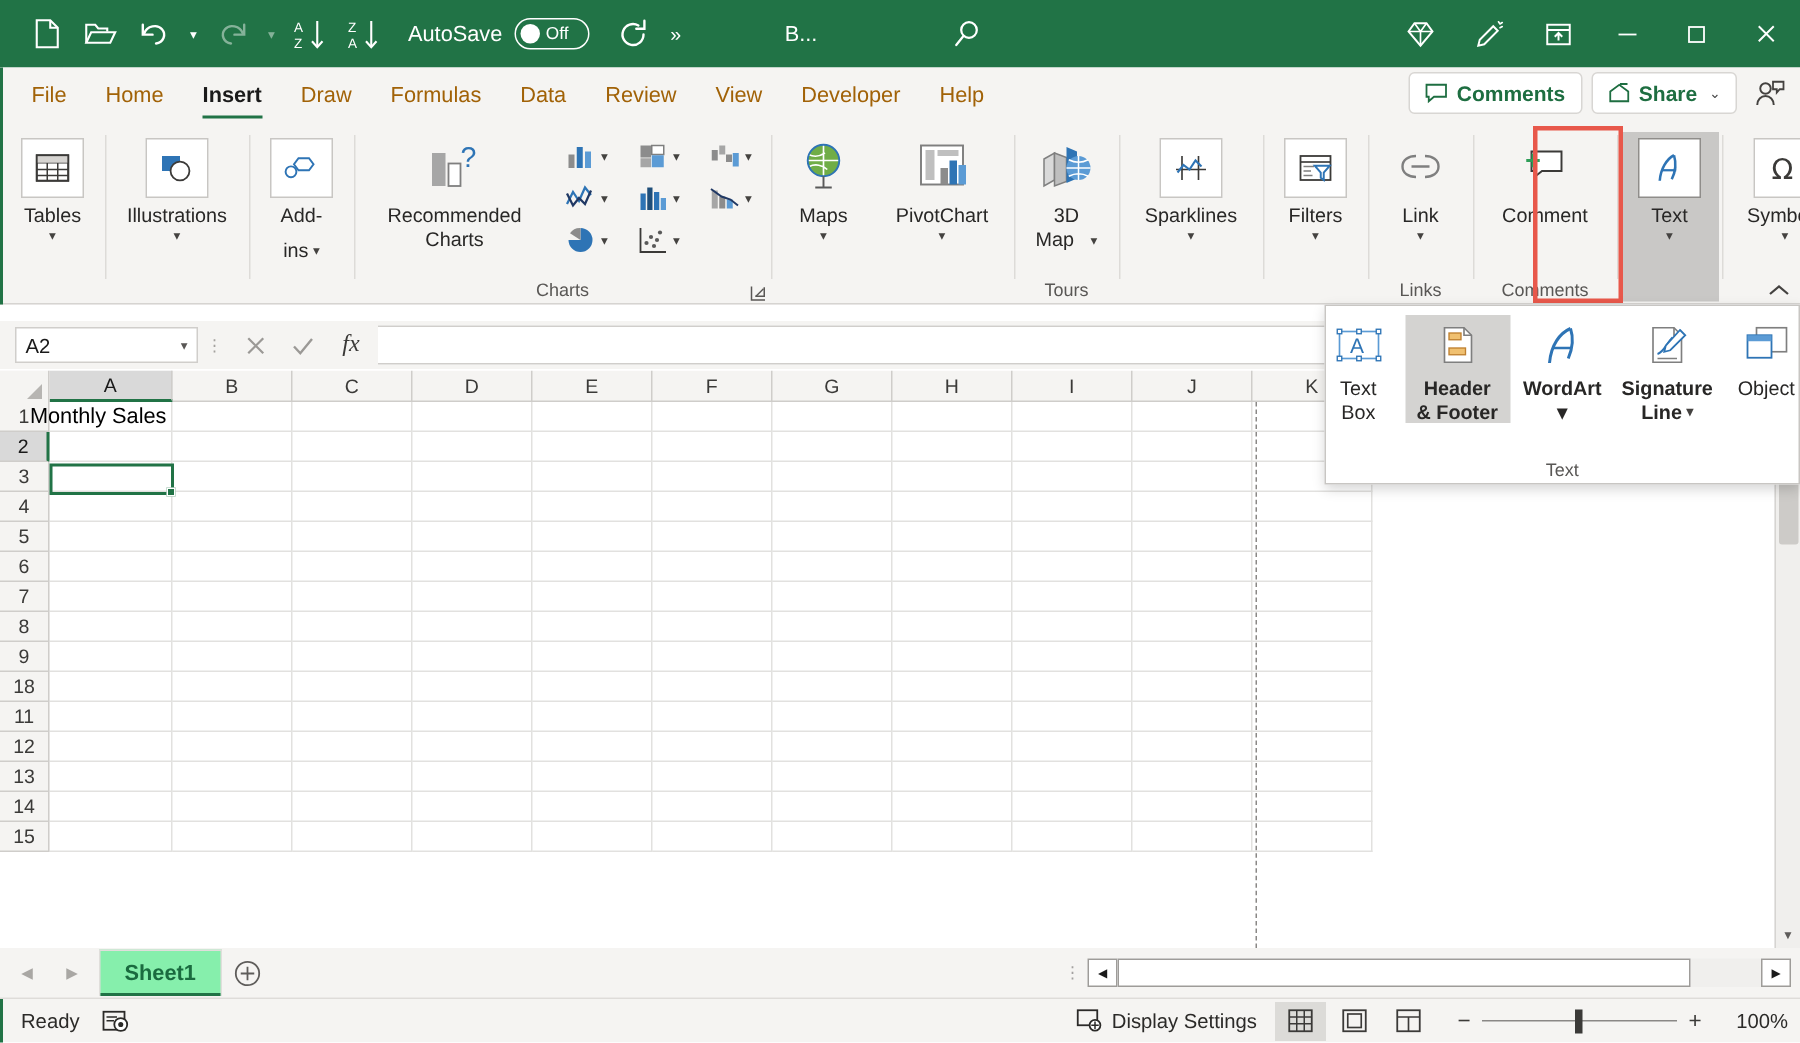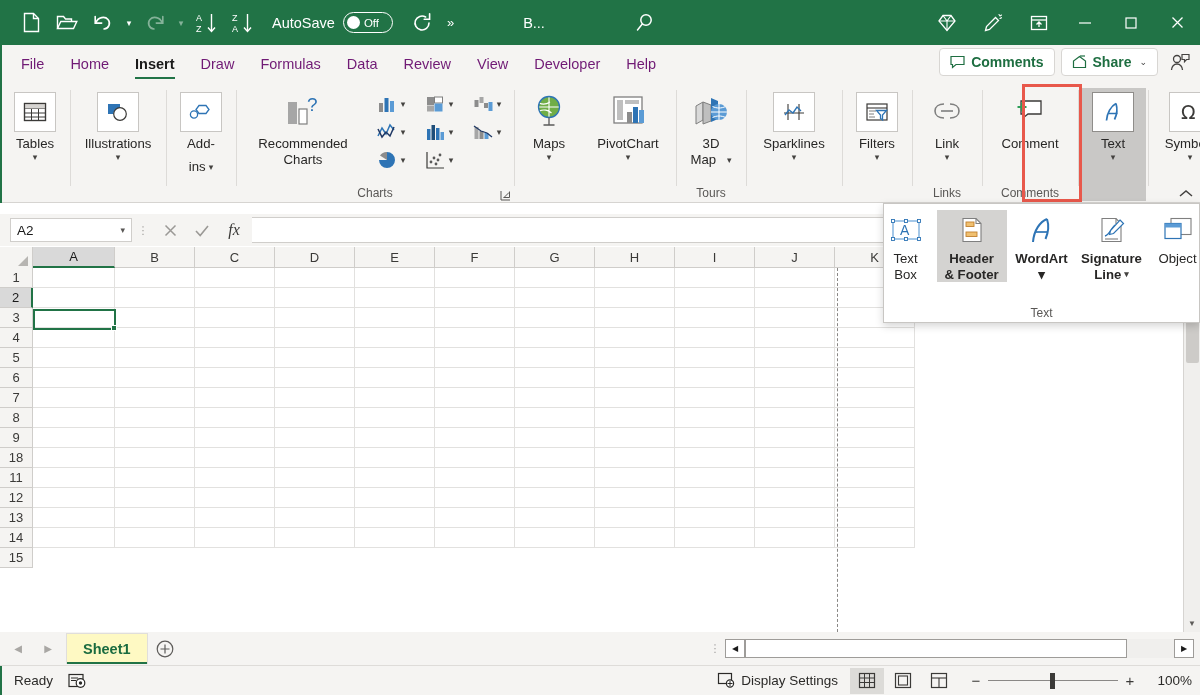--- a/index.html
+++ b/index.html
@@ -56,21 +56,21 @@
 
   
   .tabstrip {
     position: absolute; left: 0; top: 45px; width: 1200px; height: 37px;
     background: #f5f4f2; display: flex; align-items: flex-end;
   }
   .tabstrip .edge-l { position:absolute; left:0; top:0; width:2px; height:37px; background:#217346; }
   .tabs { display: flex; align-items: flex-end; height: 37px; padding-left: 8px; }
   .tab {
     position: relative; height: 37px; padding: 0 13px;
-    display: flex; align-items: center; font-size: 14.5px; color: #701a75;
+    display: flex; align-items: center; font-size: 14.5px; color: #a16207;
     white-space: nowrap;
   }
   .tab.active { color: #1a1a1a; font-weight: bold; }
   .tab.active::after {
     content: ""; position: absolute; left: 13px; right: 13px; bottom: 3px;
     height: 2.5px; background: #217346;
   }
   .tabstrip-right {
     position: absolute; right: 4px; top: 3px; display: flex; align-items: center; gap: 6px;
   }
@@ -226,21 +226,21 @@
   .vs-thumb { position:absolute; left:2px; top:20px; width:13px; height:96px; background:#cdcbc8; border-radius:2px; }
 
   
   .sheetbar {
     position: absolute; left: 0; top: 632px; width: 1200px; height: 33px;
     background: #f5f4f2; display: flex; align-items: center;
   }
   .nav-arrows { display: flex; align-items:center; margin-left: 8px; gap: 10px; }
   .nav-arrow { color:#a9a7a4; font-size: 10px; width: 20px; text-align:center; }
   .sheettab {
-    margin-left: 8px; height: 31px; background:#fef9c3; border:1px solid #e0dedb; border-bottom:none;
+    margin-left: 8px; height: 31px; background:#86efac; border:1px solid #e0dedb; border-bottom:none;
     padding: 0 16px; display:flex; align-items:center; position:relative;
     font-size: 14.5px; color: #1a6b3f; font-weight: bold;
   }
   .sheettab::after {
     content:""; position:absolute; left:0; right:0; bottom:0; height:2.5px; background:#217346;
   }
   .addsheet {
     width: 34px; height: 31px; display:flex; align-items:center; justify-content:center;
     color: #5e5c5a; font-size: 16px;
   }
@@ -832,20 +832,33 @@
       <div class="rh">11</div>
       <div class="rh">12</div>
       <div class="rh">13</div>
       <div class="rh">14</div>
       <div class="rh">15</div>
     </div>
 
     <div class="cells">
 
       <div class="crow">
+        <div class="cell a1txt" style="width:82px;">Monthly Sales</div>
+        <div class="cell" style="width:80px;"></div>
+        <div class="cell" style="width:80px;"></div>
+        <div class="cell" style="width:80px;"></div>
+        <div class="cell" style="width:80px;"></div>
+        <div class="cell" style="width:80px;"></div>
+        <div class="cell" style="width:80px;"></div>
+        <div class="cell" style="width:80px;"></div>
+        <div class="cell" style="width:80px;"></div>
+        <div class="cell" style="width:80px;"></div>
+        <div class="cell" style="width:80px;"></div>
+      </div>
+      <div class="crow">
         <div class="cell" style="width:82px;"></div>
           <div class="cell" style="width:80px;"></div>
           <div class="cell" style="width:80px;"></div>
           <div class="cell" style="width:80px;"></div>
           <div class="cell" style="width:80px;"></div>
           <div class="cell" style="width:80px;"></div>
           <div class="cell" style="width:80px;"></div>
           <div class="cell" style="width:80px;"></div>
           <div class="cell" style="width:80px;"></div>
           <div class="cell" style="width:80px;"></div>

